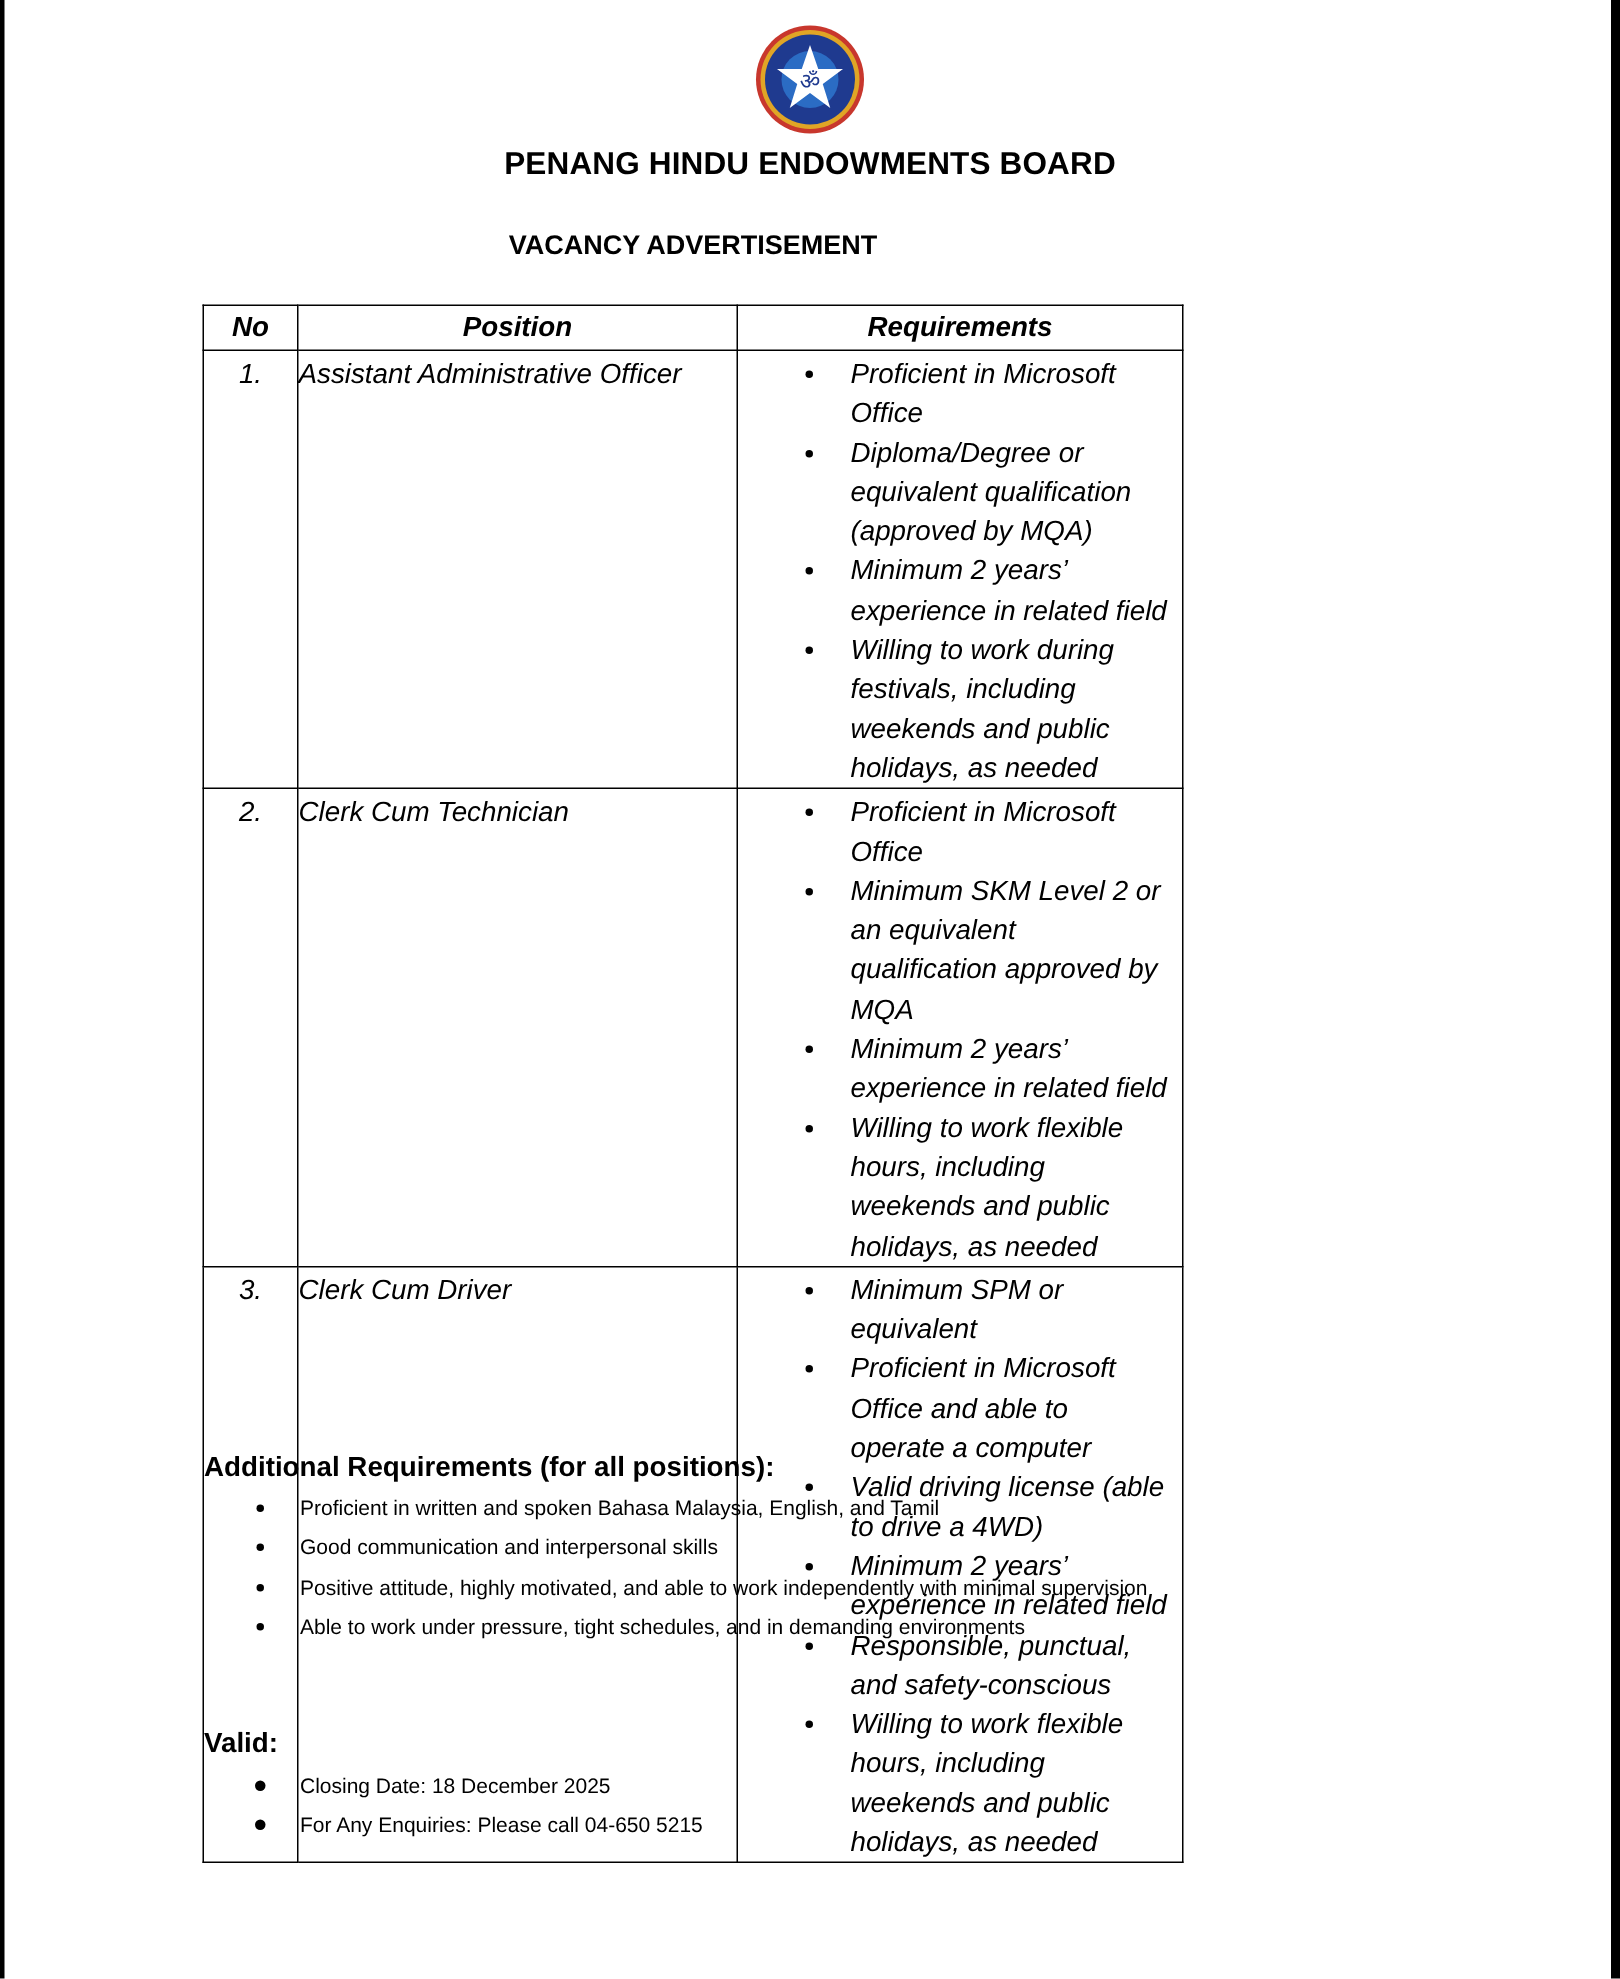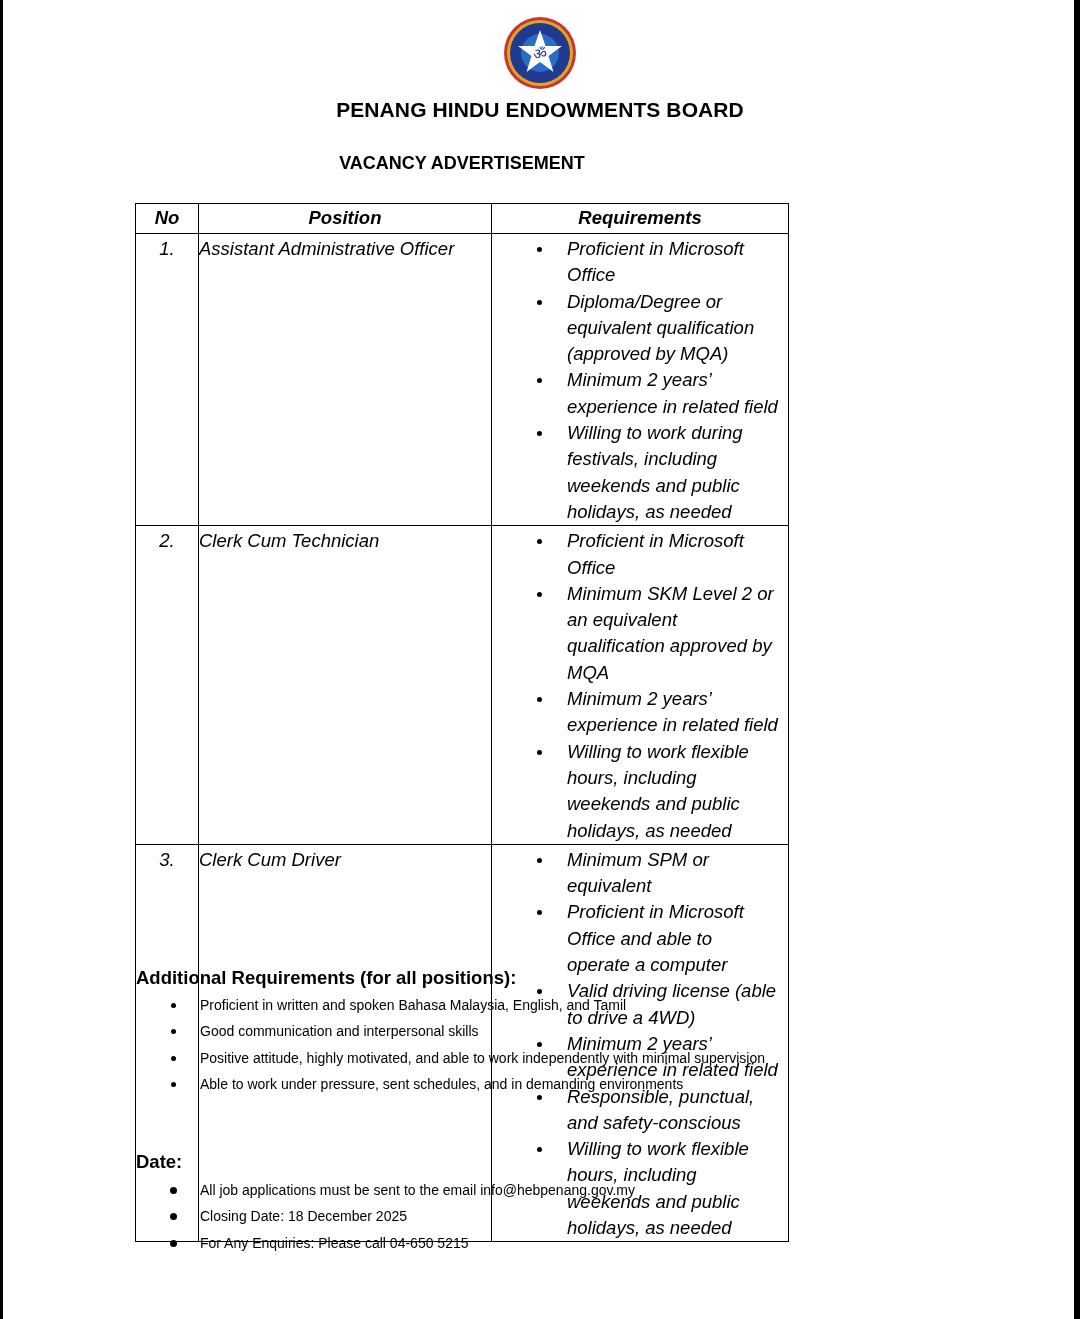--- a/index.html
+++ b/index.html
@@ -123,21 +123,20 @@
       </td>
     </tr>
   </tbody>
 </table>
 
 <div class="sec-head add-head">Additional Requirements (for all positions):</div>
 <ul class="plain add-list">
   <li>Proficient in written and spoken Bahasa Malaysia, English, and Tamil</li>
   <li>Good communication and interpersonal skills</li>
   <li>Positive attitude, highly motivated, and able to work independently with minimal supervision</li>
-  <li>Able to work under pressure, sent schedules, and in demanding environments</li>
+  <li>Able to work under pressure, tight schedules, and in demanding environments</li>
 </ul>
 
-<div class="sec-head note-head">Date:</div>
+<div class="sec-head note-head">Valid:</div>
 <ul class="plain note note-list">
-  <li>All job applications must be sent to the email info@hebpenang.gov.my</li>
   <li>Closing Date: 18 December 2025</li>
   <li>For Any Enquiries: Please call 04-650 5215</li>
 </ul>
 
 </body></html>

